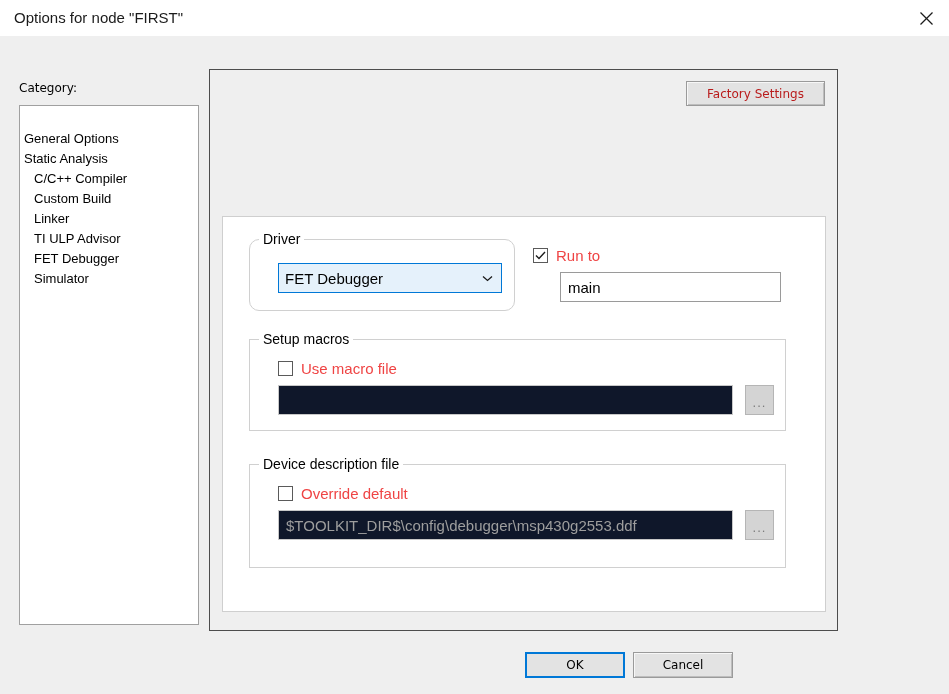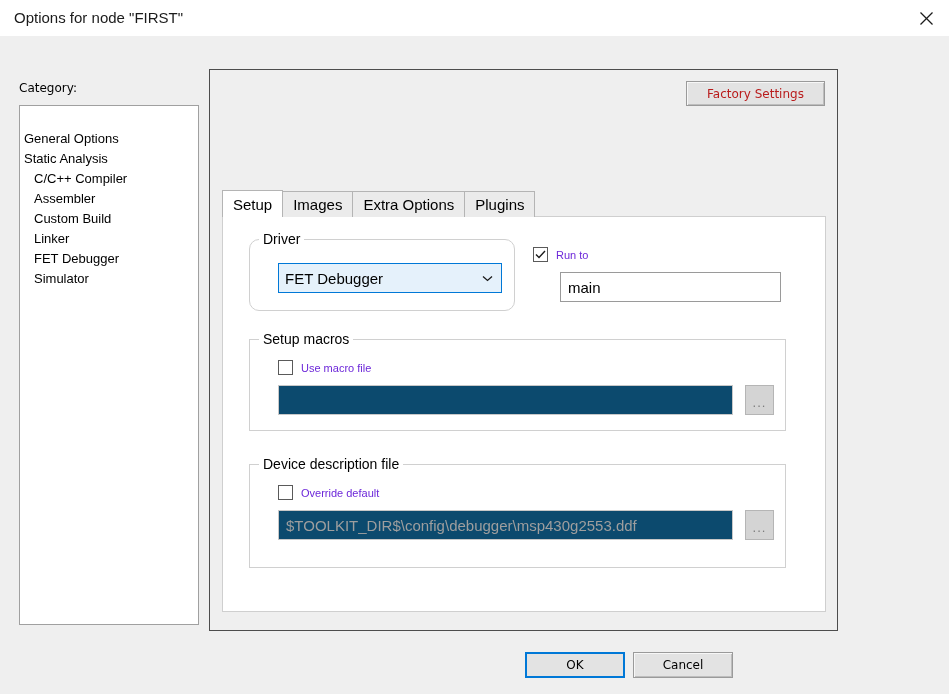--- a/index.html
+++ b/index.html
@@ -182,21 +182,21 @@
   .cbrow { display: flex; align-items: center; }
   .checkbox {
     width: 15px; height: 15px;
     background: #ffffff;
     border: 1px solid #5a5a5a;
     margin-right: 8px;
     display: flex; align-items: center; justify-content: center;
     flex: 0 0 auto;
     cursor: pointer;
   }
-  .cb-label { font-size: 11px; color: #6d28d9; white-space: nowrap; }
+  .cb-label { font-size: 15px; color: #ef4444; white-space: nowrap; }
   #runto-input {
     position: absolute;
     left: 27px; top: 25px;
     width: 221px; height: 30px;
     background: #ffffff;
     border: 1px solid #9a9a9a;
     padding: 0 7px;
     display: flex; align-items: center;
     font-size: 15px;
     color: #000;
@@ -205,21 +205,21 @@
   
   .inner-cb { position: absolute; left: 28px; top: 20px; }
   .path-row {
     position: absolute;
     left: 28px; top: 45px;
     display: flex;
     align-items: stretch;
   }
   .path-input {
     width: 455px; height: 30px;
-    background: #0c4a6e;
+    background: #0f172a;
     border: 1px solid #c8c8c8;
     padding: 0 7px;
     display: flex; align-items: center;
     font-size: 15px;
     color: #000;
     white-space: nowrap;
     overflow: hidden;
   }
   .path-input.disabled-text { color: #9e9e9e; }
   .browse-btn {
@@ -286,54 +286,40 @@
     <div class="cat-item">
       <span>General Options</span>
     </div>
     <div class="cat-item">
       <span>Static Analysis</span>
     </div>
     <div class="cat-item indent">
       <span>C/C++ Compiler</span>
     </div>
     <div class="cat-item indent">
-      <span>Assembler</span>
-    </div>
-    <div class="cat-item indent">
       <span>Custom Build</span>
     </div>
     <div class="cat-item indent">
       <span>Linker</span>
     </div>
     <div class="cat-item indent">
+      <span>TI ULP Advisor</span>
+    </div>
+    <div class="cat-item indent">
       <span>FET Debugger</span>
     </div>
     <div class="cat-item indent">
       <span>Simulator</span>
     </div>
   </div>
 
   <div id="right-panel">
 
     <div id="factory-settings">Factory Settings</div>
 
-    <div id="tabstrip">
-      <div class="tab active">
-        <span>Setup</span>
-      </div>
-      <div class="tab">
-        <span>Images</span>
-      </div>
-      <div class="tab">
-        <span>Extra Options</span>
-      </div>
-      <div class="tab">
-        <span>Plugins</span>
-      </div>
-    </div>
 
     <div id="tab-content">
 
       <div class="groupbox" id="group-driver">
         <div class="group-title">Driver</div>
         <div id="driver-combo">
           <span class="combo-text">FET Debugger</span>
           <span class="chev">
             <svg width="11" height="7" viewBox="0 0 11 7">
               <polyline points="1,1.5 5.5,5.5 10,1.5" fill="none" stroke="#1b1b1b" stroke-width="1.3"></polyline>

